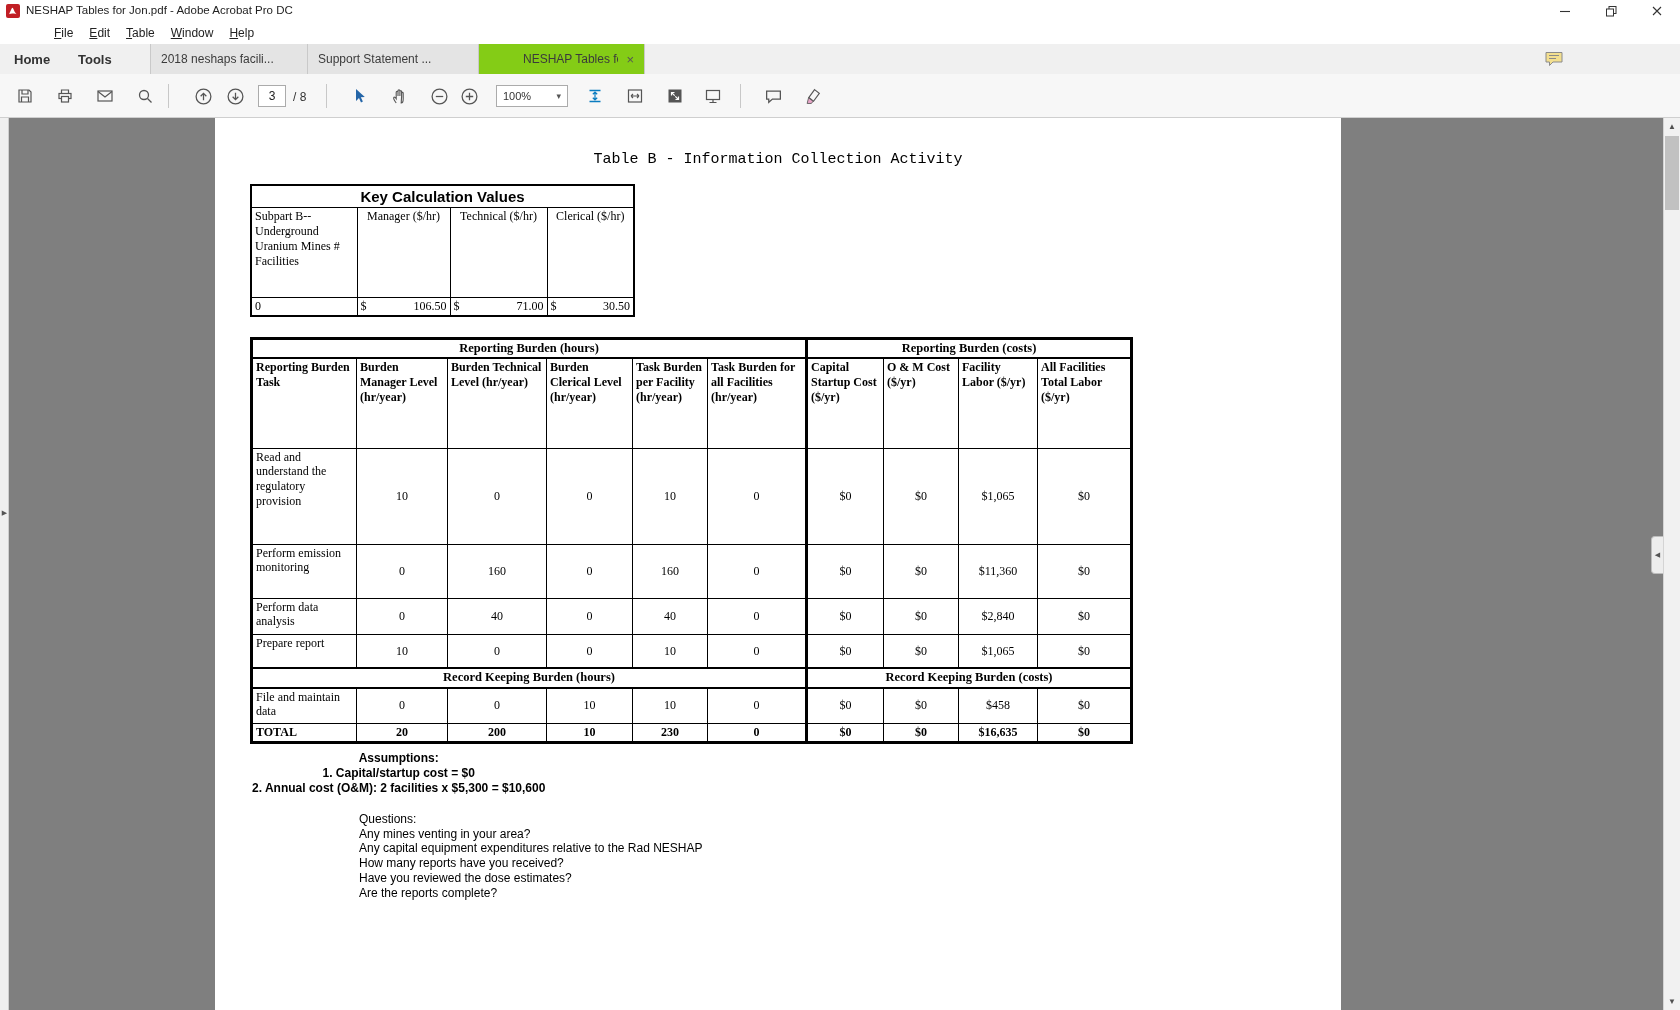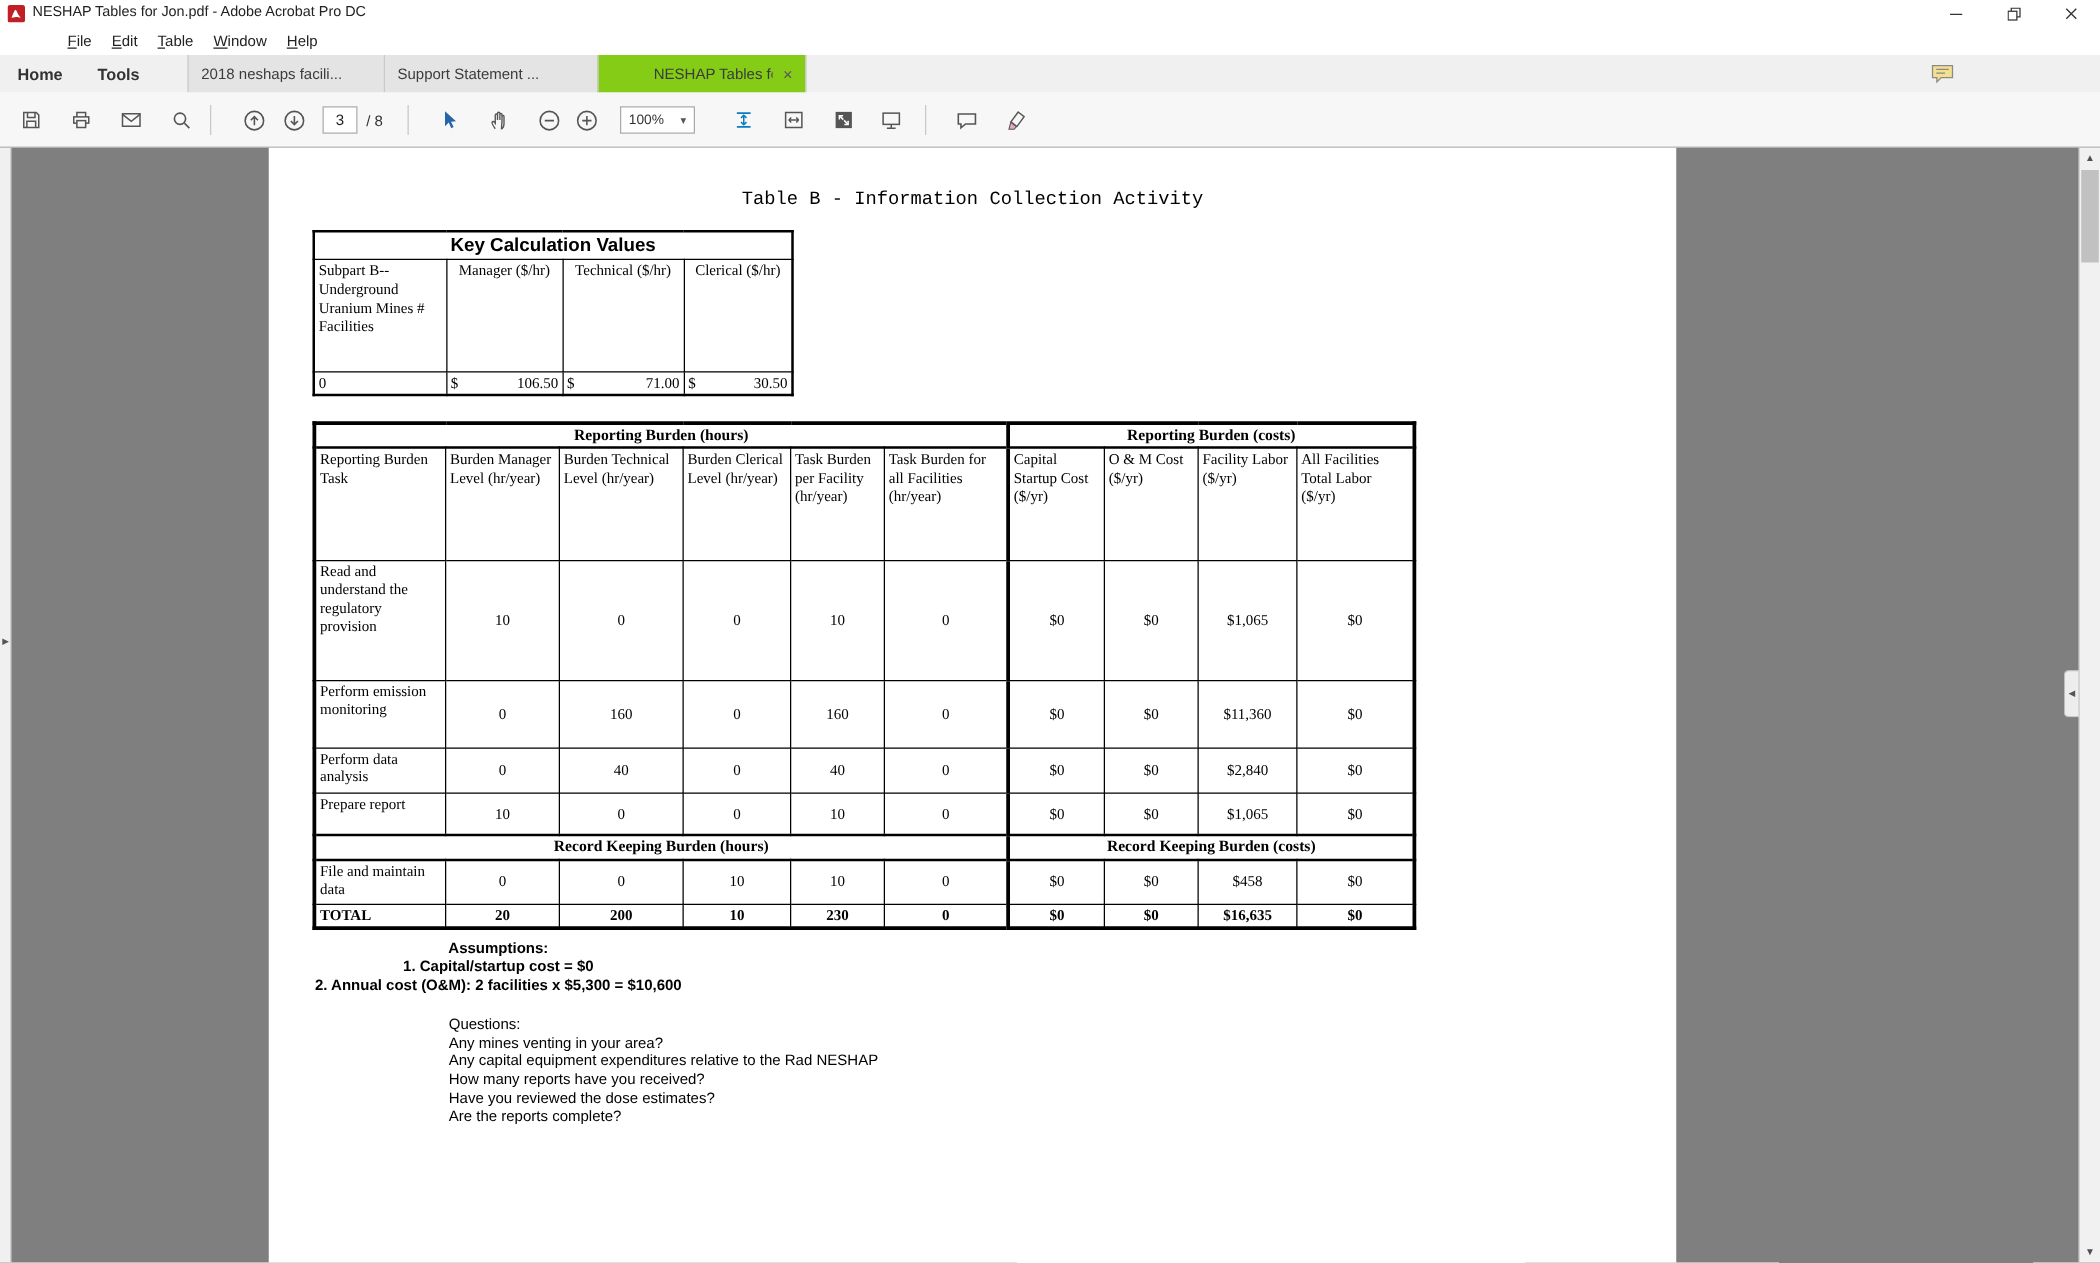--- a/index.html
+++ b/index.html
@@ -27,21 +27,21 @@
   .doc-tab .tab-label { overflow:hidden; white-space:nowrap; }
   .tab-close { margin-left:8px; font-size:13px; color:#555; line-height:1; }
   .bubble-btn { position:absolute; left:1544px; top:7px; background:transparent; border:none; }
 
   
   .toolbar { position:absolute; top:74px; left:0; width:1680px; height:44px; background:#f7f7f7; border-bottom:1px solid #cfcfcf; }
   .tbtn { position:absolute; top:7px; width:30px; height:30px; display:flex; align-items:center; justify-content:center; background:transparent; border:none; border-radius:3px; }
   .tsep { position:absolute; top:10px; width:1px; height:24px; background:#c8c8c8; }
   .page-input { position:absolute; left:258px; top:11px; width:28px; height:22px; text-align:center; font-size:12px; border:1px solid #ababab; background:#fff; color:#222; font-family:"Liberation Sans",sans-serif; }
   .page-total { position:absolute; left:293px; top:16px; font-size:12px; color:#333; }
-  .zoom-box { position:absolute; left:496px; top:11px; width:60px; height:22px; background:#fff; border:1px solid #ababab; display:flex; align-items:center; justify-content:space-between; padding:0 6px; font-size:11px; color:#333; }
+  .zoom-box { position:absolute; left:496px; top:11px; width:72px; height:22px; background:#fff; border:1px solid #ababab; display:flex; align-items:center; justify-content:space-between; padding:0 6px; font-size:11px; color:#333; }
   .zoom-box .zarrow { font-size:9px; color:#555; }
 
   
   .docarea { position:absolute; top:118px; left:0; width:1680px; height:892px; background:#7f7f7f; overflow:hidden; }
   .left-strip { position:absolute; left:0; top:0; width:9px; height:892px; background:#f0f0f0; border-right:1px solid #cfcfcf; }
   .left-toggle { position:absolute; left:0px; top:380px; width:9px; height:30px; background:transparent; border:none; font-size:7px; color:#555; padding:0; }
   .right-toggle { position:absolute; right:17px; top:418px; width:12px; height:38px; background:#ededed; border:1px solid #bdbdbd; border-right:none; border-radius:4px 0 0 4px; font-size:7px; color:#555; display:flex; align-items:center; justify-content:center; }
 
   .scrollbar { position:absolute; right:0; top:0; width:17px; height:892px; background:#f1f1f1; border-left:1px solid #d4d4d4; }
   .sb-arrow { position:absolute; left:0; width:16px; height:17px; font-size:8px; color:#505050; text-align:center; line-height:17px; background:transparent; border:none; padding:0; }
@@ -61,21 +61,21 @@
   .keytable .khead td { height:90px; vertical-align:top; line-height:1.25; }
   .keytable .kc { text-align:center; }
   .keytable .kdata td { height:18px; vertical-align:middle; }
   .keytable .money .sym { float:left; }
   .keytable .money .amt { float:right; }
 
   
   .burden { position:absolute; left:35px; top:219px; width:880px; border:3px solid #000; font-family:"Liberation Serif", serif; font-size:12px; color:#000; table-layout:fixed; }
   .burden td { border:1px solid #000; padding:1px 3px; line-height:1.22; overflow:hidden; }
   .burden .sec td { font-weight:bold; text-align:center; font-size:12.5px; border-top:2px solid #000; border-bottom:2px solid #000; height:18px; }
-  .burden .colhead td { font-weight:normal; vertical-align:top; height:90px;margin-top:31px; }
+  .burden .colhead td { font-weight:bold; vertical-align:top; height:90px;margin-top:31px; }
   .burden td.cdiv { border-left:3px solid #000; }
   .burden td.task { vertical-align:top; }
   .burden td.num { text-align:center; vertical-align:middle; }
   .burden .total td { font-weight:bold; height:19px; }
 
   
   .assumptions { position:absolute; left:37px; top:633px; font-size:12px; font-weight:bold; line-height:15px; color:#000;text-align:center; }
   .questions { position:absolute; left:144px; top:694px; font-size:12px; line-height:14.7px; color:#000; }
 
   svg { display:block; }

